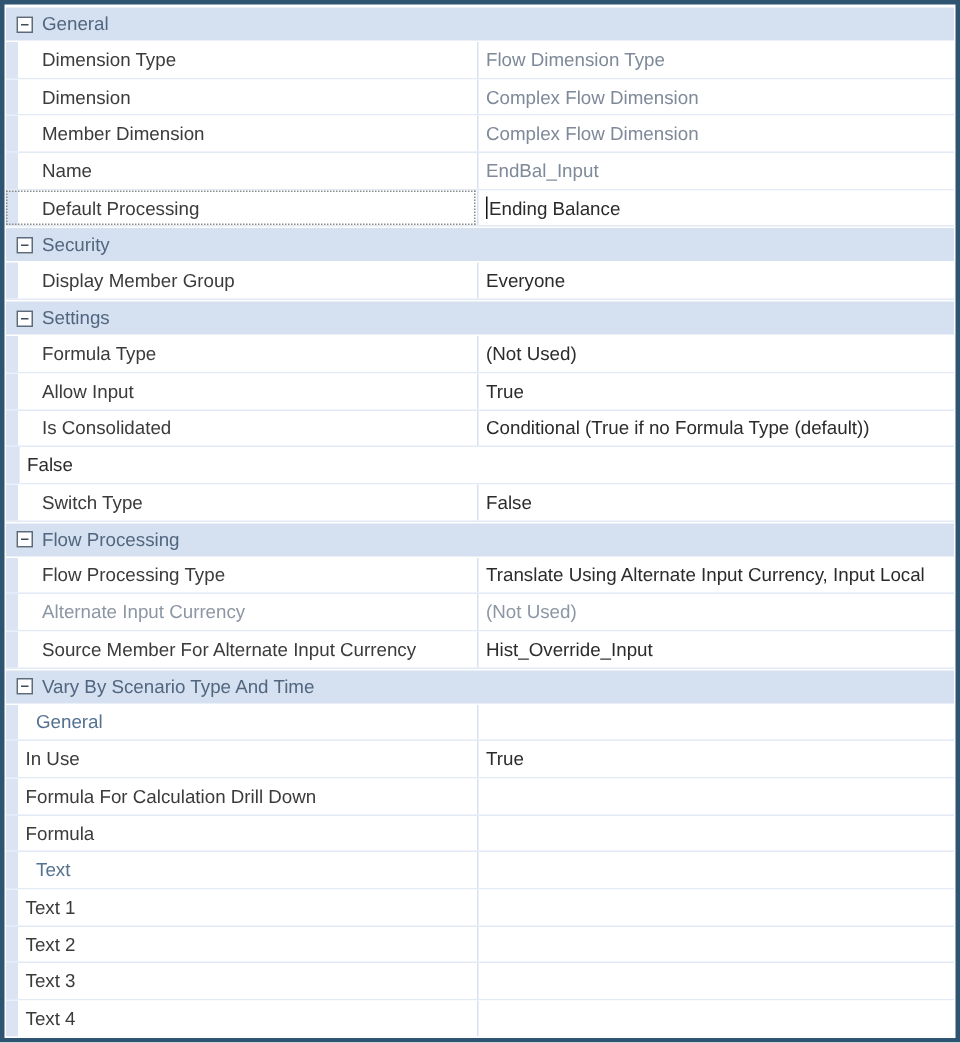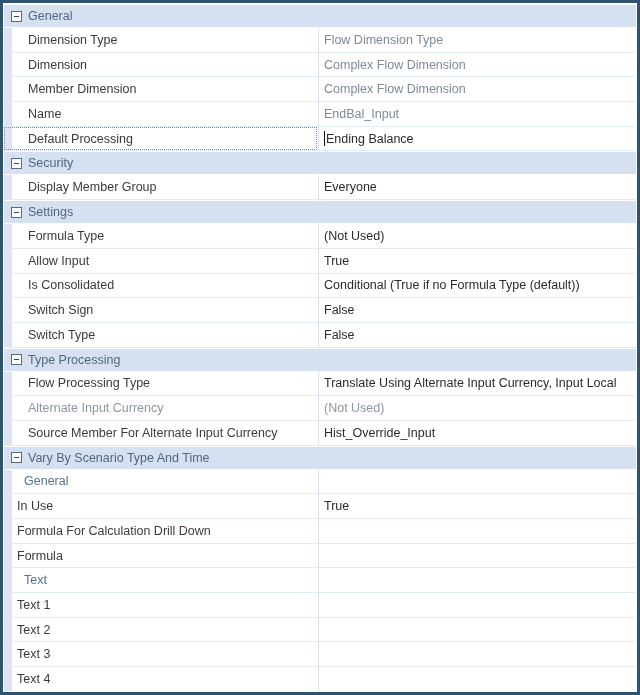--- a/index.html
+++ b/index.html
@@ -186,41 +186,38 @@
         <div class="gutter"></div>
         <div class="name-cell">
           <span class="prop-label">Is Consolidated</span>
         </div>
         <div class="value-cell">
           <span class="prop-value">Conditional (True if no Formula Type (default))</span>
         </div>
       </div>
       <div class="row">
         <div class="gutter"></div>
-        <div class="name-cell">
-          <span class="prop-label">Switch Sign</span>
-        </div>
         <div class="value-cell">
           <span class="prop-value">False</span>
         </div>
       </div>
       <div class="row">
         <div class="gutter"></div>
         <div class="name-cell">
           <span class="prop-label">Switch Type</span>
         </div>
         <div class="value-cell">
           <span class="prop-value">False</span>
         </div>
       </div>
       <div class="cat-row">
         <span class="collapse-box">
           <span class="minus"></span>
         </span>
-        <span class="cat-label">Type Processing</span>
+        <span class="cat-label">Flow Processing</span>
       </div>
       <div class="row">
         <div class="gutter"></div>
         <div class="name-cell">
           <span class="prop-label">Flow Processing Type</span>
         </div>
         <div class="value-cell">
           <span class="prop-value">Translate Using Alternate Input Currency, Input Local</span>
         </div>
       </div>

